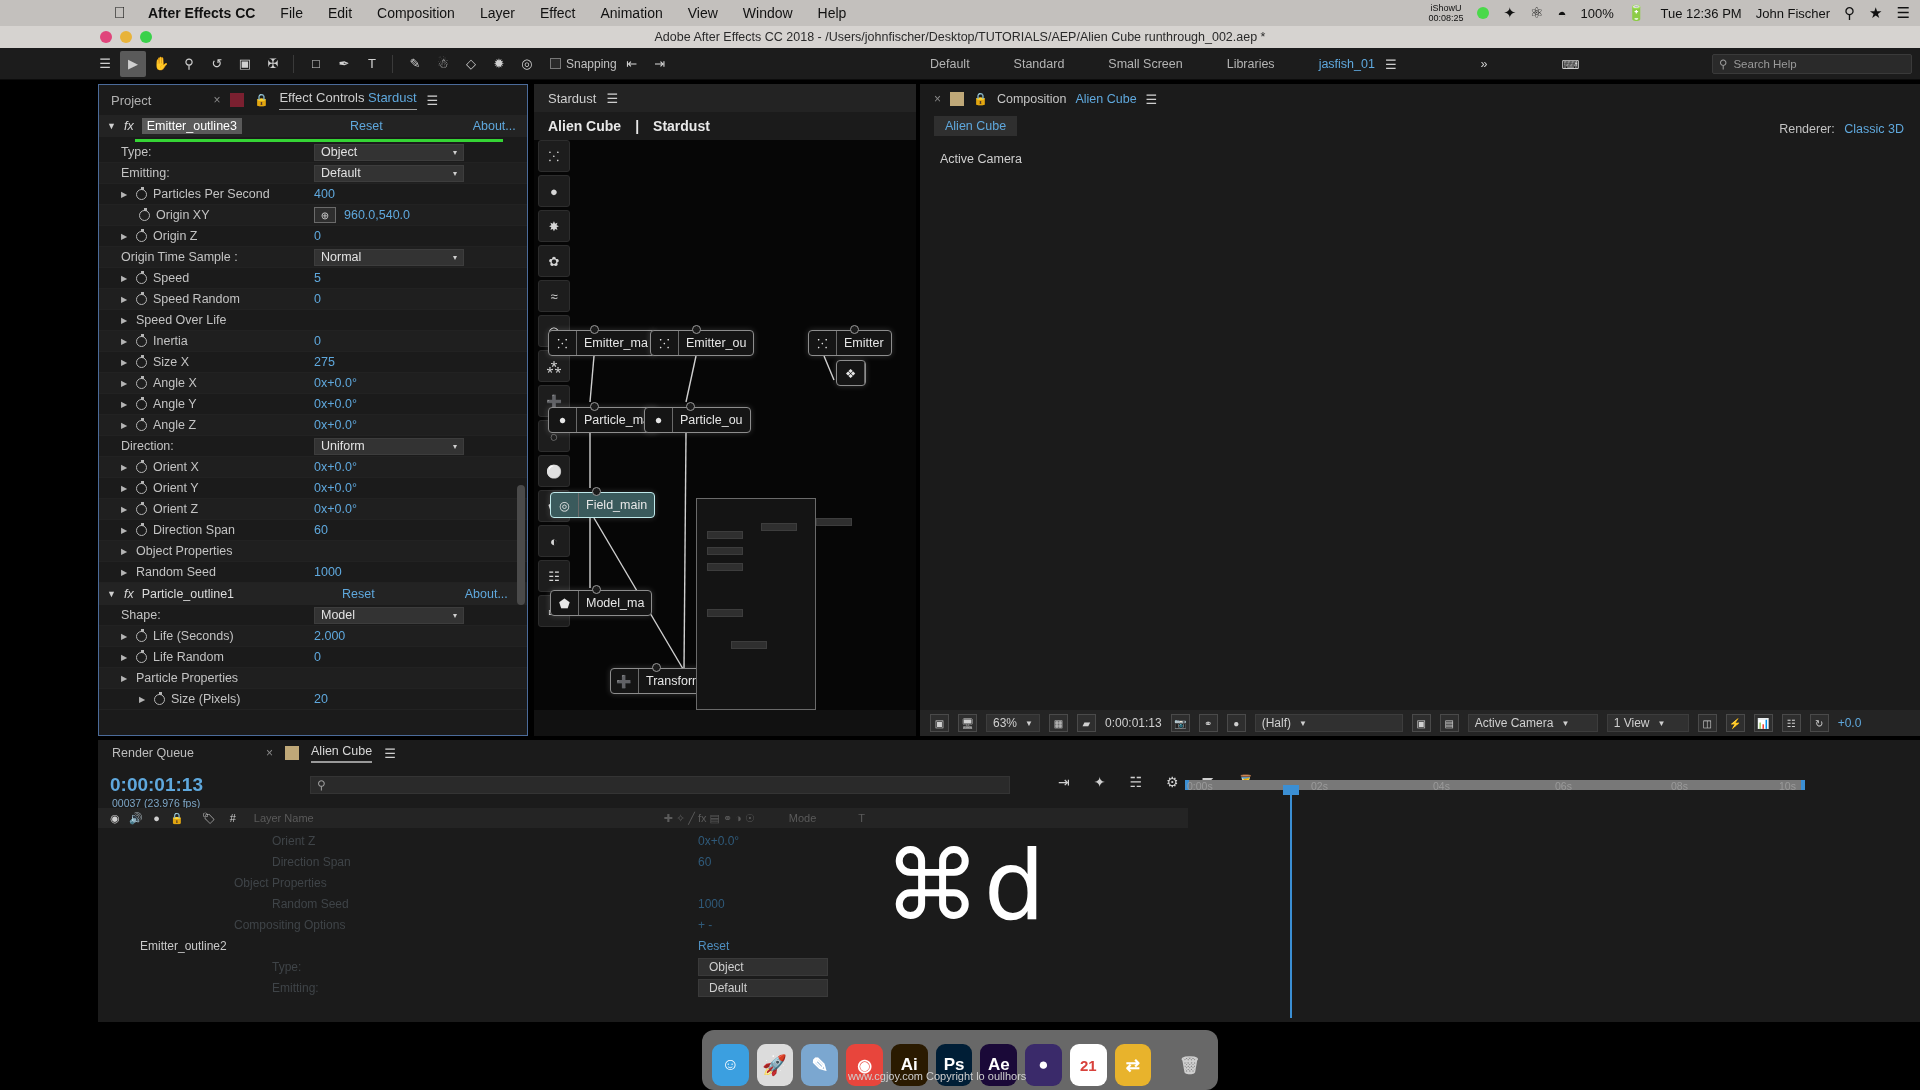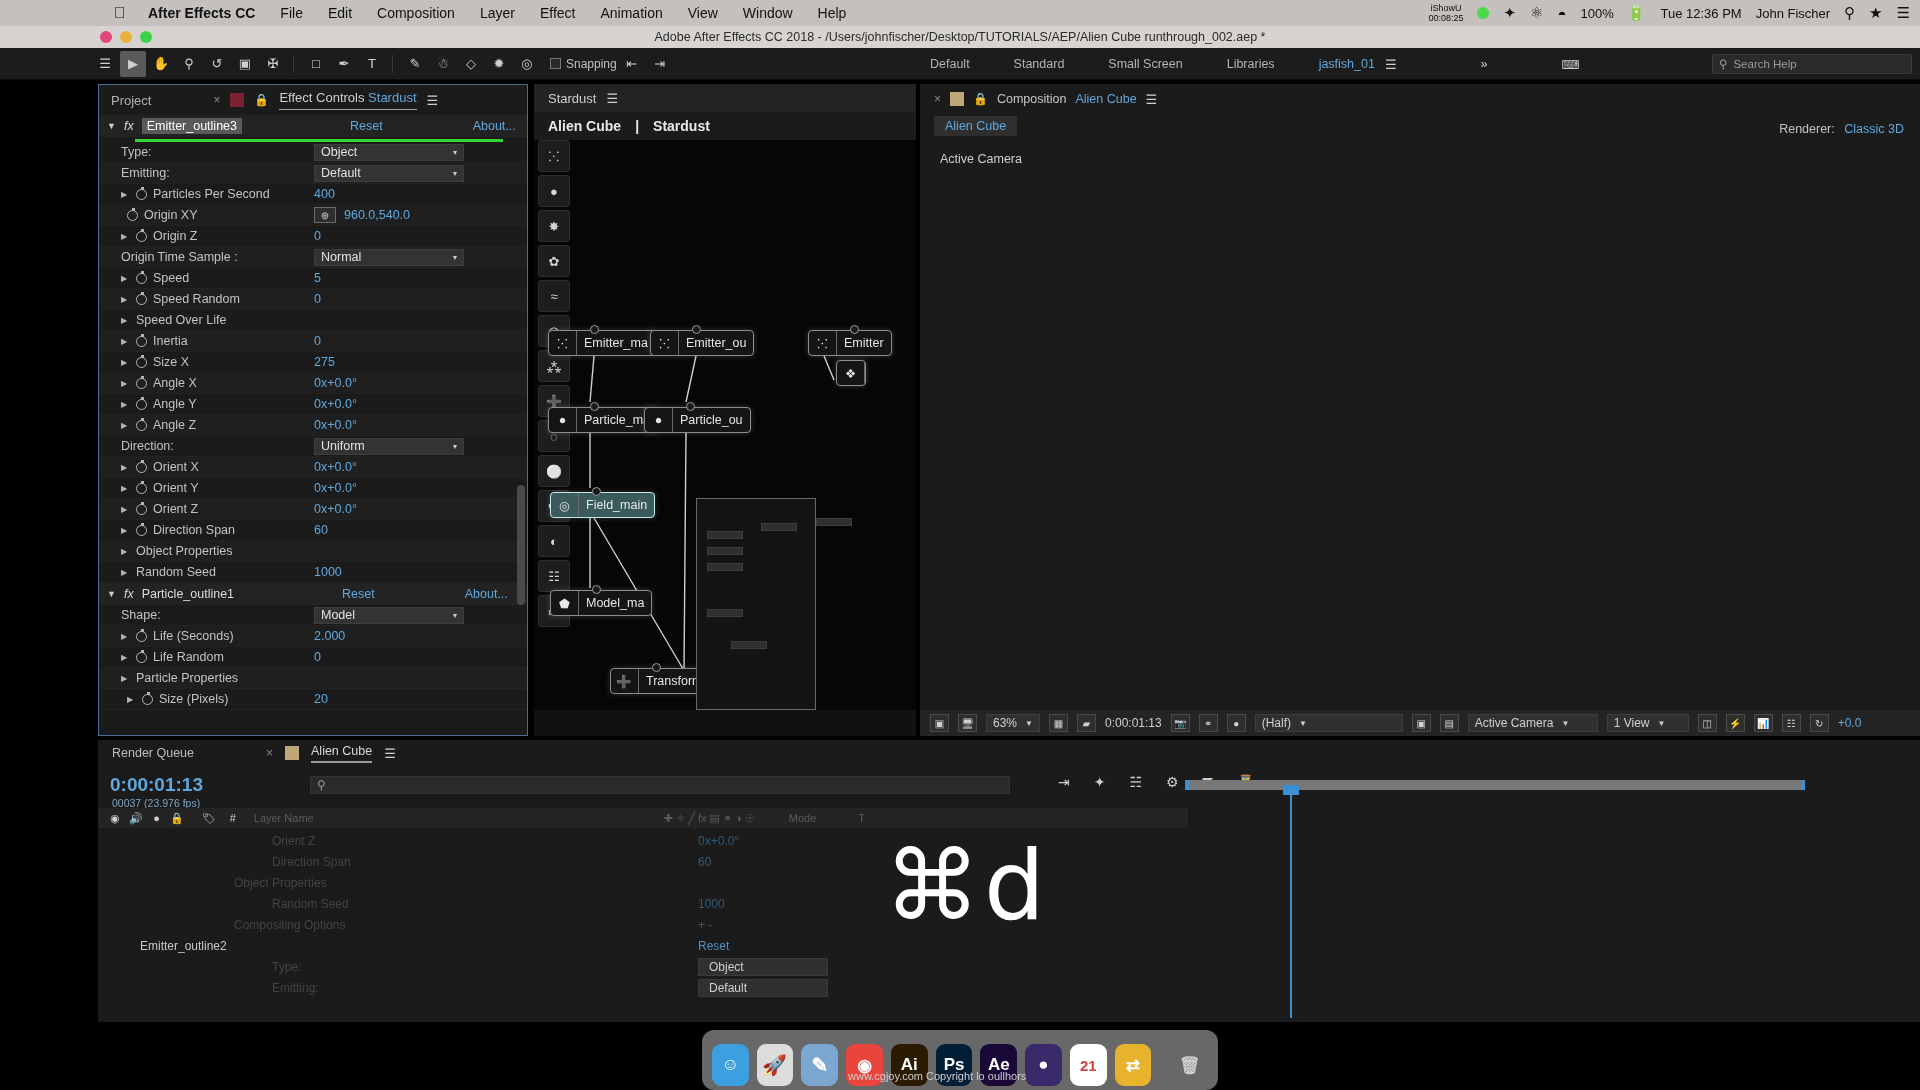--- a/index.html
+++ b/index.html
@@ -75,21 +75,21 @@
   .fxname { background:#5a5a5a; color:#fff; padding:1px 5px; }
   .fxname2 { color:#dcdcdc; }
   .lnkblue { color:#5fa8dd; font-size:12.5px; }
   .greenbar { height:3px; background:#35d435; margin:2px 24px 0 36px; }
 
   .prow { height:21px; display:flex; align-items:center; font-size:12.5px;
           border-bottom:1px solid #222; }
   .prow:nth-child(even){ background:#1f1f1f; }
   .plabel { width:215px; display:flex; align-items:center; gap:6px; color:#c3c3c3; }
   .indent { padding-left:22px; }
-  .indent2 { padding-left:28px; }
+  .indent2 { padding-left:40px; }
   .arrow { font-size:8px; color:#b5b5b5; width:9px; }
   .stopwatch { width:11px; height:11px; border:1.5px solid #b5b5b5; border-radius:50%;
                display:inline-block; position:relative;}
   .stopwatch:after{content:""; position:absolute; left:4px; top:-3px; width:3px;height:3px;
                background:#b5b5b5;}
   .pval { color:#5fa8dd; font-size:12.5px; }
   .dropdown { width:150px; height:17px; background:#333; border:1px solid #3d3d3d;
               display:flex; align-items:center; justify-content:space-between;
               padding:0 6px; color:#e2e2e2; font-size:12.5px; }
   .caret { font-size:8px; color:#cfcfcf;}
@@ -727,20 +727,28 @@
         </div>
         <div class="tlrow" style="top: 237px;">
           <span style="margin-left: 174px;">Emitting:</span>
           <span class="v" style="position: absolute; left: 600px; background: rgb(48, 48, 48); border: 1px solid rgb(58, 58, 58); padding: 1px 10px; color: rgb(207, 207, 207); width: 130px; display: inline-block;">Default</span>
         </div>
       </div>
 
   </div>
 
   <div class="workbar"></div>
+  <div class="ruler">
+    <span class="lbl" style="left:2px;">0:00s</span>
+    <span class="lbl" style="left:126px;">02s</span>
+    <span class="lbl" style="left:248px;">04s</span>
+    <span class="lbl" style="left:370px;">06s</span>
+    <span class="lbl" style="left:486px;">08s</span>
+    <span class="lbl" style="left:594px;">10s</span>
+  </div>
   <div class="playhead" style="left:1290px; top:788px; height:230px;"></div>
   <div style="position:absolute;left:1283px;top:785px;width:16px;height:10px;background:#3b8fd4;"></div>
 
   <div class="keyoverlay">⌘d</div>
 
   <div class="bottomstrip"></div>
   <div class="dock" id="dock">
       <div class="dicon" style="background: rgb(59, 159, 224);">☺</div>
       <div class="dicon" style="background: rgb(220, 220, 220); font-size: 20px;">🚀</div>
       <div class="dicon" style="background: rgb(123, 167, 208); font-size: 20px;">✎</div>

